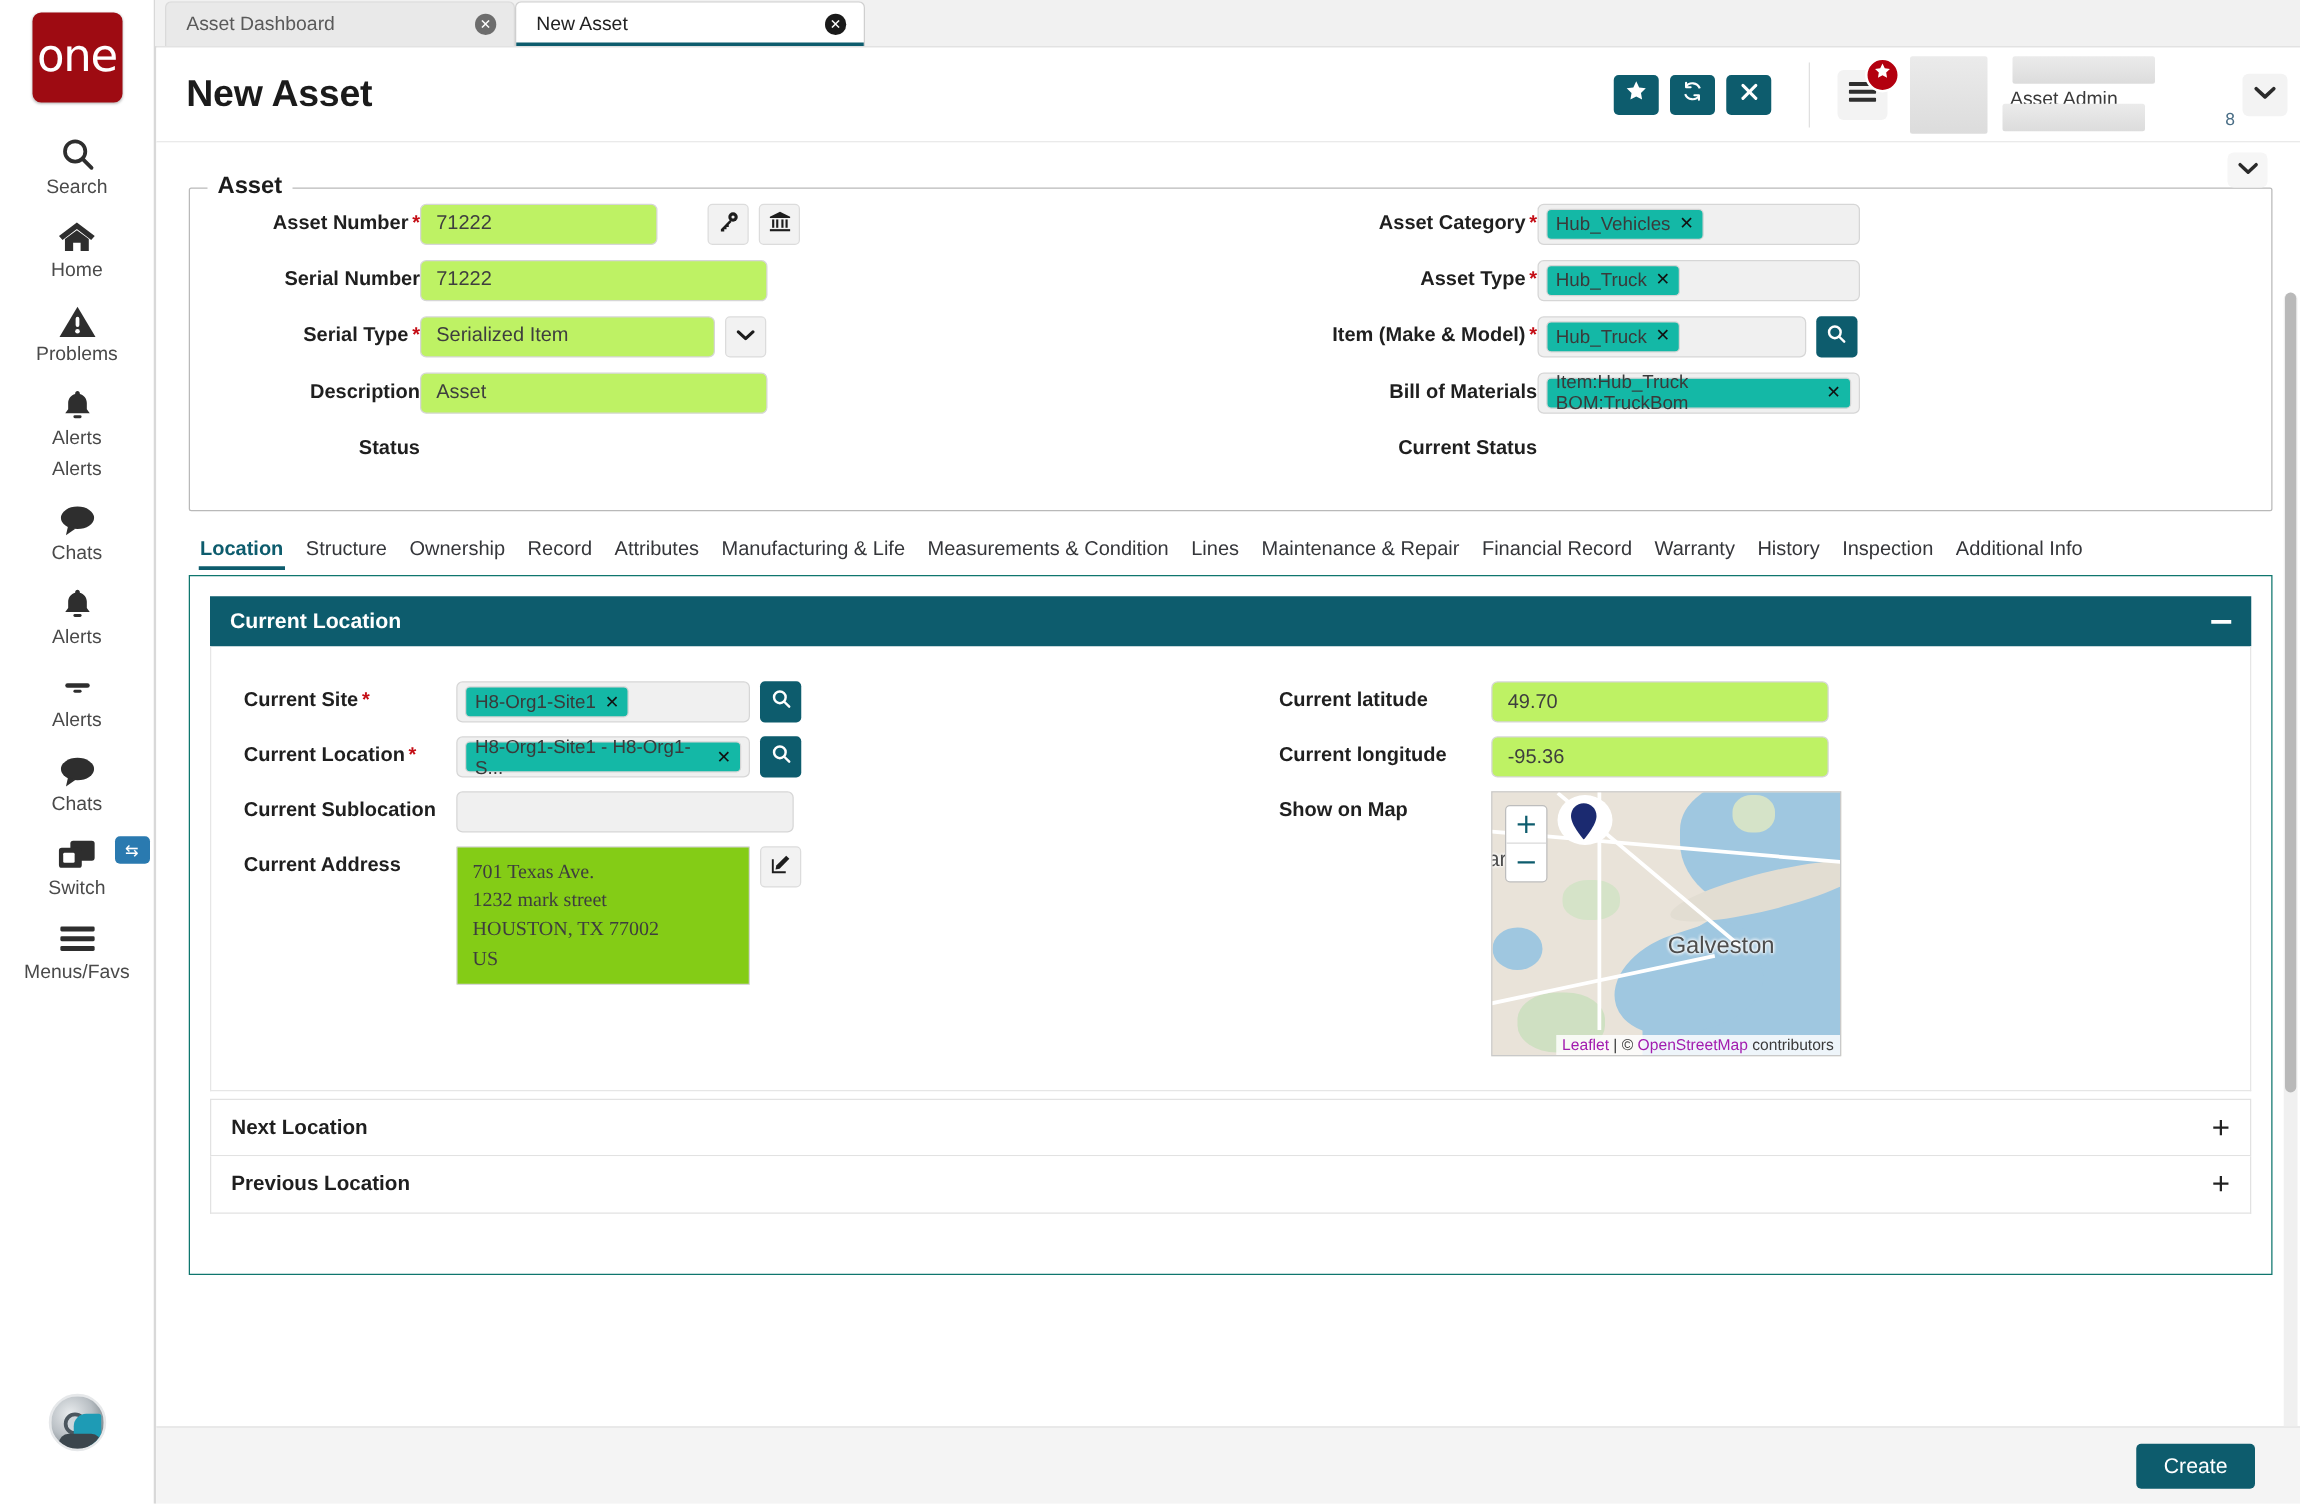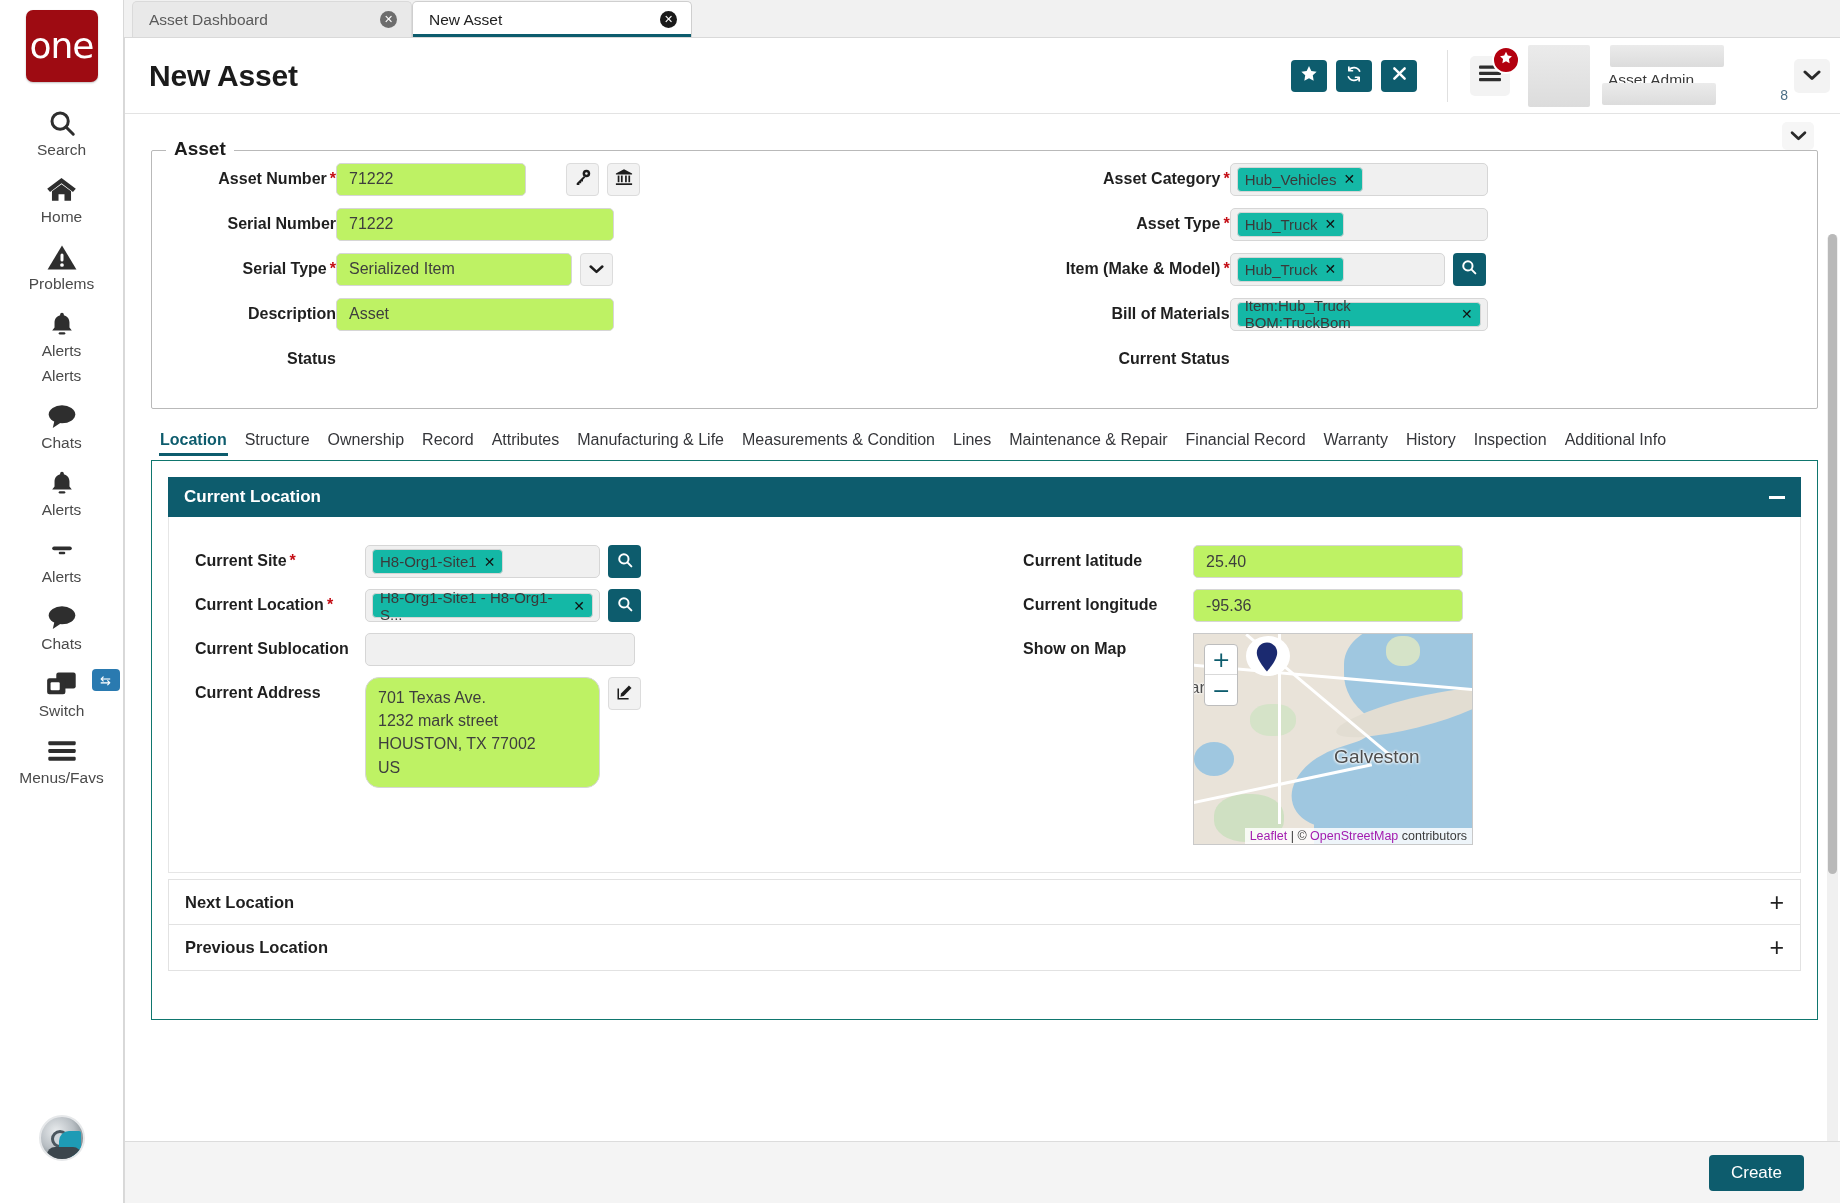--- a/index.html
+++ b/index.html
@@ -221,22 +221,22 @@
   }
   .acc-body { border:1px solid #e6e6e6; border-top:none; padding: 28px 0 16px 0; display:flex; }
   .loc-left { width: 52%; padding-left: 26px; }
   .loc-right { width: 48%; padding-left: 6px; }
   .lrow { display:flex; align-items:flex-start; margin-bottom: 11px; }
   .llab { width: 170px; padding-right: 14px; text-align:left; font-size:16px; font-weight:bold; color:#1f1f1f; padding-top:7px; white-space:nowrap;}
   .rlab { width: 170px; padding-right: 10px; font-size:16px; font-weight:bold; color:#1f1f1f; padding-top:7px; white-space:nowrap;}
   .chipbox.w235 { width: 235px; }
   .inp.ro270 { width: 270px; }
   .addr {
-    width: 235px; min-height: 90px; background:#bef264; border:1px solid #d6d6d6; border-radius:14px;
-    padding: 8px 12px; font-size:16px; color:#3e3e3e; line-height: 1.45;
+    width: 235px; min-height: 90px; background:#84cc16; border:1px solid #d6d6d6; border-radius:1px;
+    padding: 8px 12px; font-size:16px; color:#3e3e3e; line-height: 1.45; font-family: Liberation Serif, serif;
   }
   .editbtn {
     width: 33px; height:33px; background:#f2f2f2; border:1px solid #dcdcdc; border-radius:4px;
     display:flex;align-items:center;justify-content:center;cursor:pointer;margin-left:8px;
   }
   .emptyinp { width:270px; height:33px; background:#f0f0f0; border:1px solid #d6d6d6; border-radius:5px; }
 
   
   .mapwrap {
     width: 280px; height: 212px; border:1px solid #c9c9c9; position:relative; overflow:hidden;
@@ -716,21 +716,21 @@
                         <path d="M8.5 14.5 L4.9 15.2 L5.6 11.6 L14.4 2.8 L17.2 5.6 Z" fill="#1d1d1d" stroke="none"></path>
                       </svg>
                   </span>
                 </div>
               </div>
             </div>
 
             <div class="loc-right">
               <div class="lrow">
                 <div class="rlab">Current latitude</div>
-                <div class="inp ro270">25.40</div>
+                <div class="inp ro270">49.70</div>
               </div>
 
               <div class="lrow">
                 <div class="rlab">Current longitude</div>
                 <div class="inp ro270">-95.36</div>
               </div>
 
               <div class="lrow">
                 <div class="rlab">Show on Map</div>
                 <div class="mapwrap">

